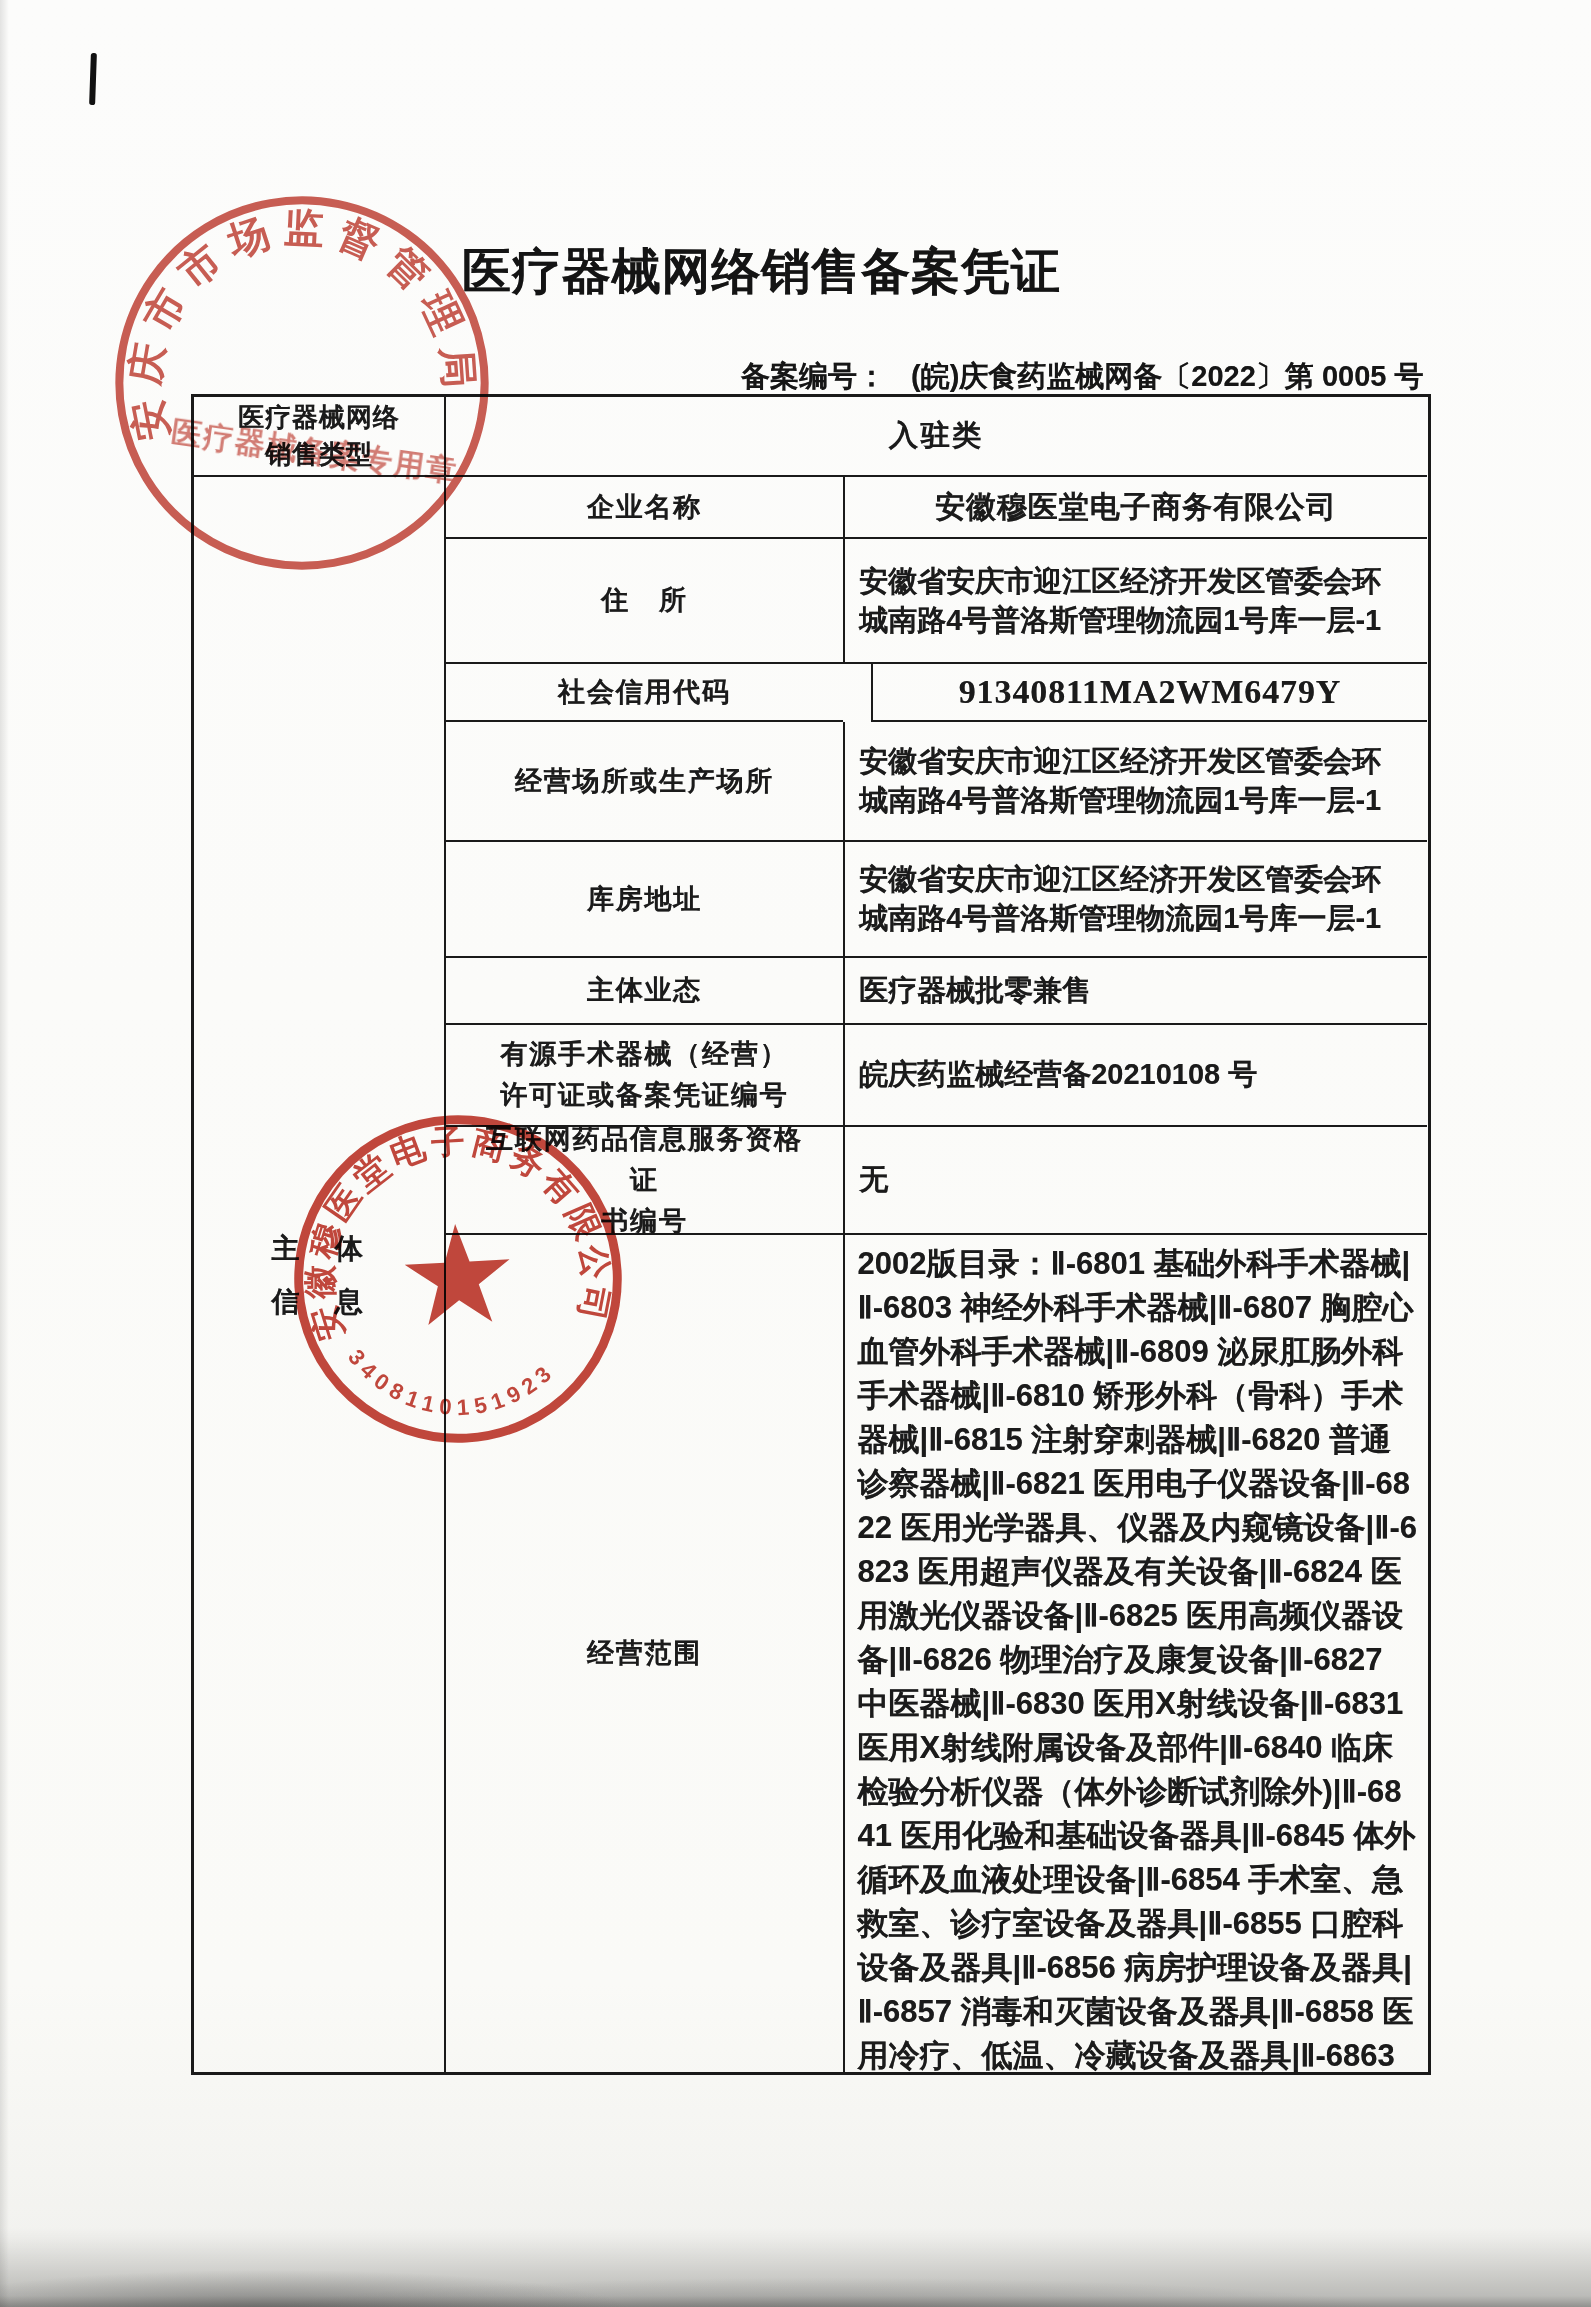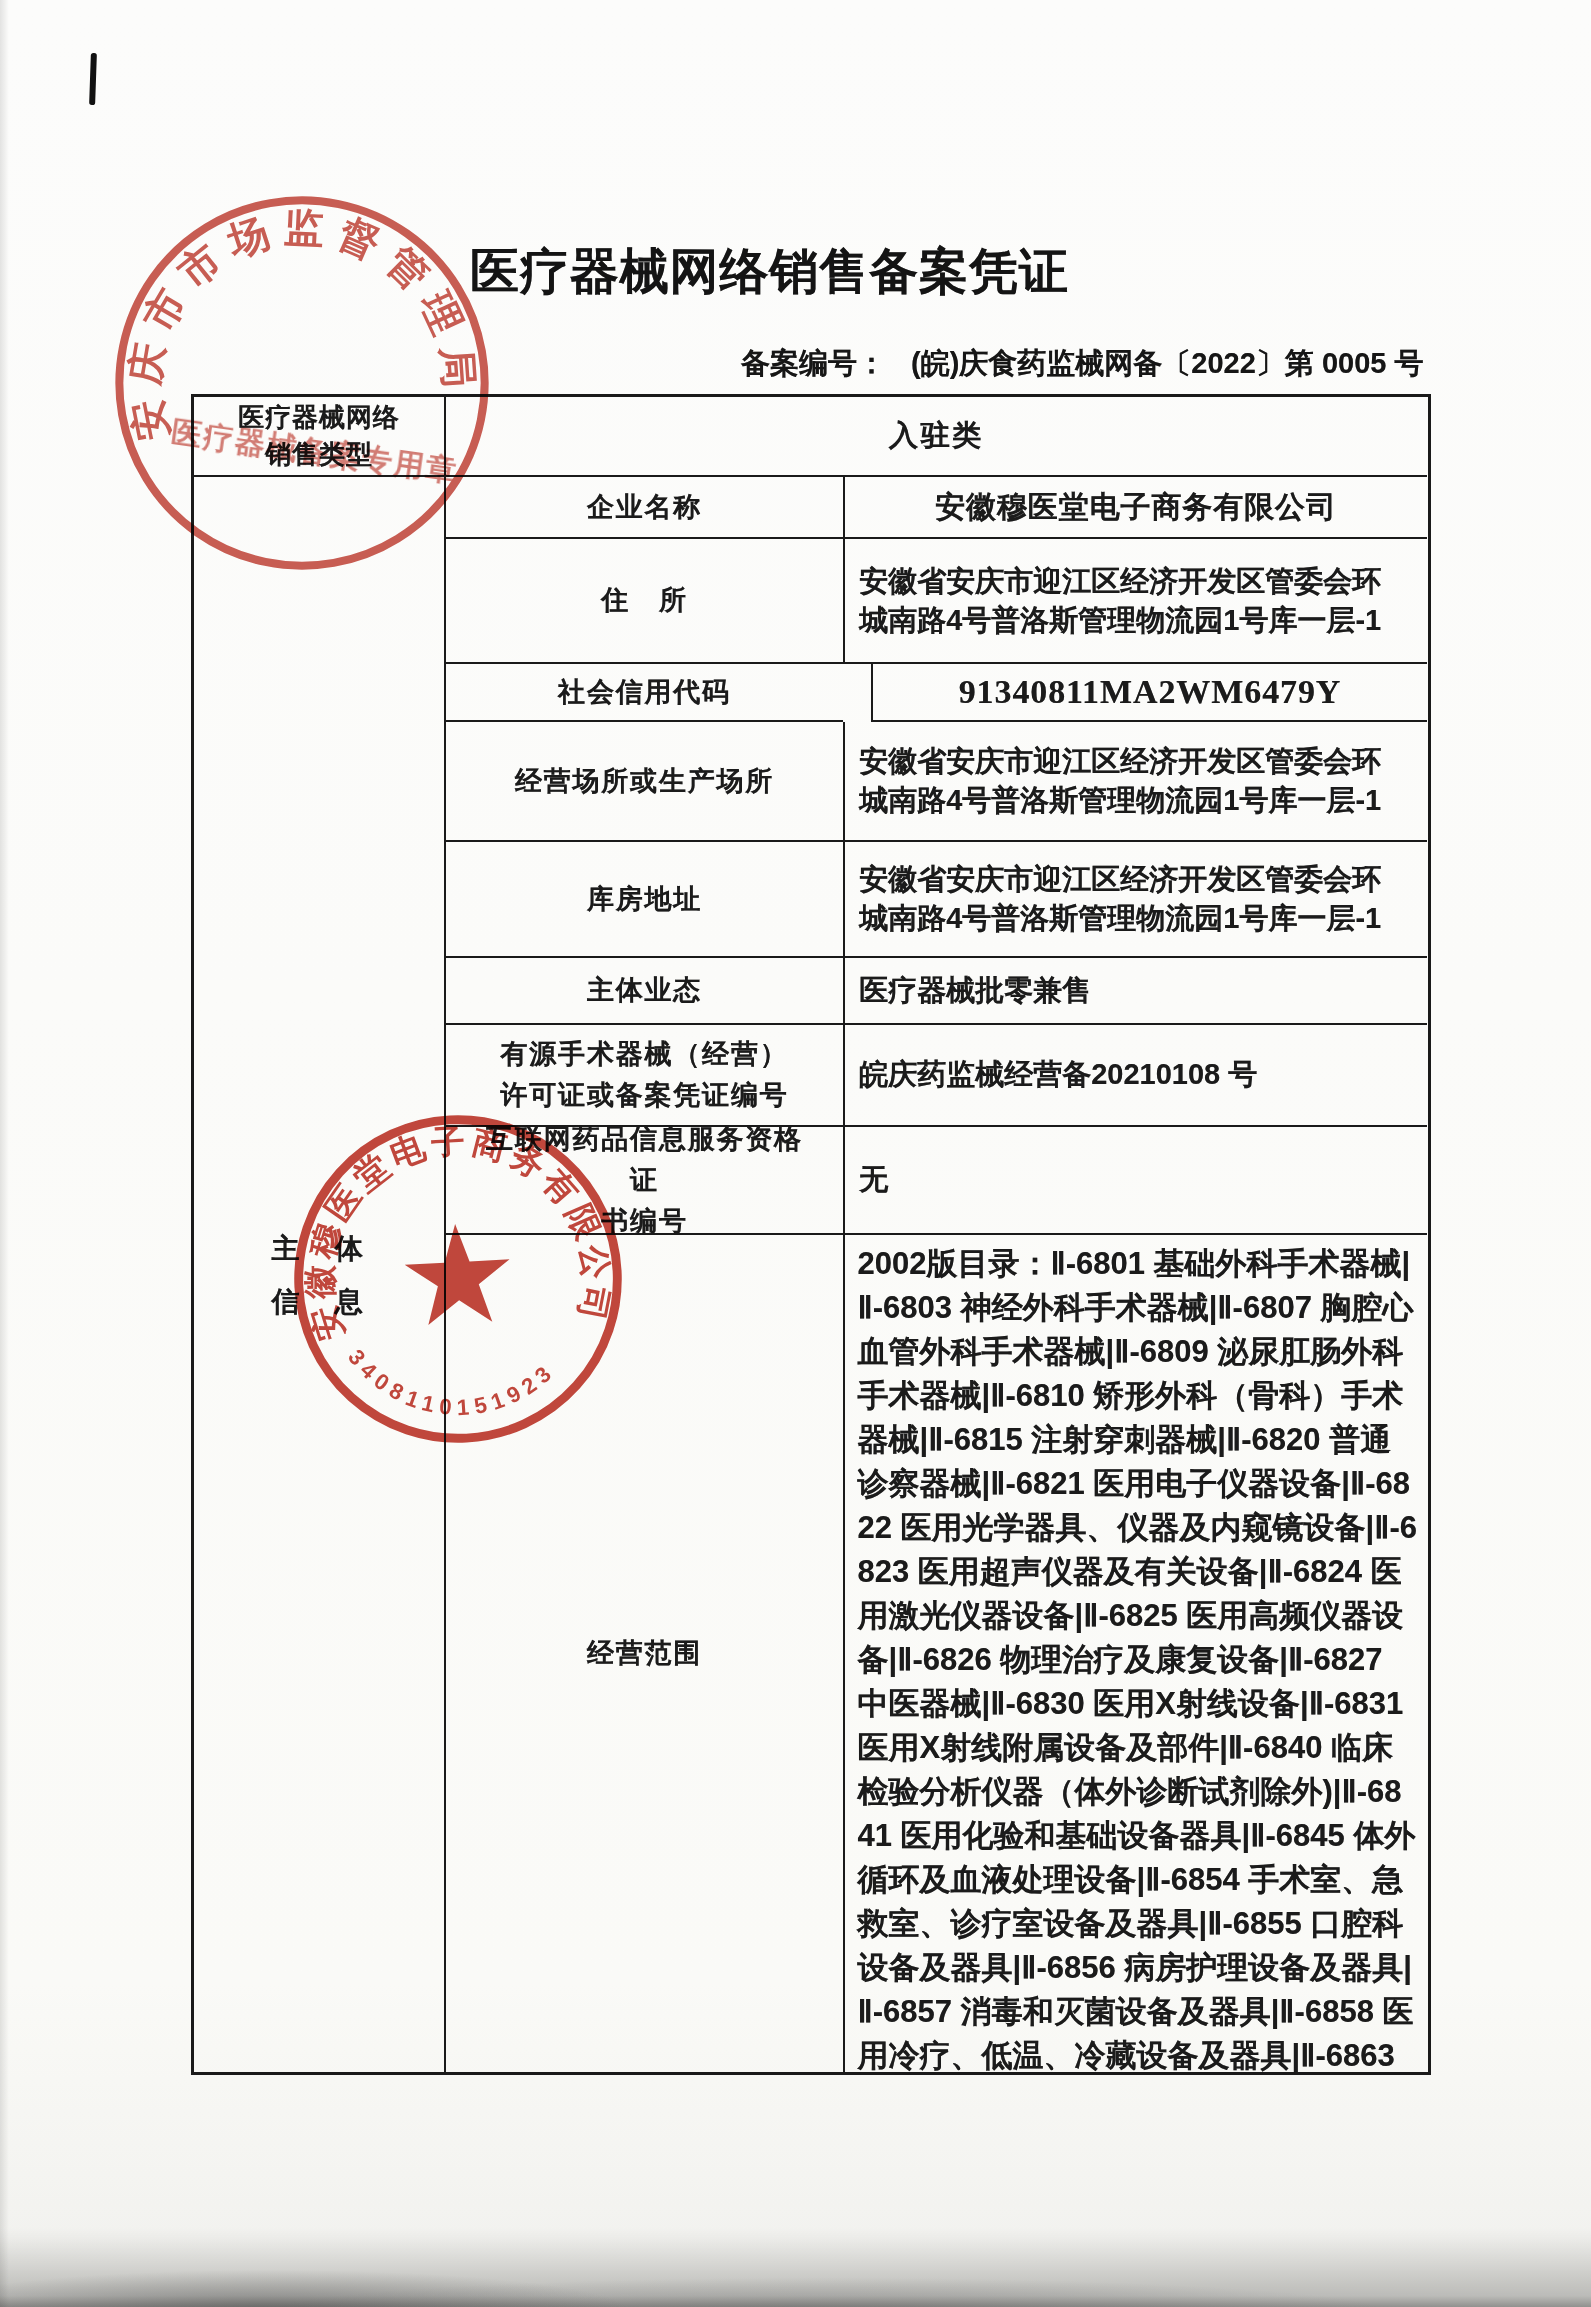--- a/index.html
+++ b/index.html
@@ -21,25 +21,25 @@
   .txt{ text-shadow:0 0 0.6px rgba(25,25,25,.55); }
 
   
   .tick{position:absolute;left:90px;top:53px;width:6.2px;height:52px;background:#111;
         border-radius:2.7px;transform:rotate(2deg);}
 
   
   .title{
     position:absolute;left:462px;top:239px;width:598px;height:62px;
     font-size:49px;font-weight:900;letter-spacing:0.9px;white-space:nowrap;
-    text-align:center;color:#141414;margin-left:8px;
+    text-align:center;color:#141414;
   }
   
   .recno{
-    position:absolute;left:741px;top:344px;width:712px;height:36px;
+    position:absolute;left:741px;top:357px;width:712px;height:36px;
     font-size:29px;font-weight:bold;white-space:nowrap;color:#161616;
   }
   .recno .gap{display:inline-block;width:25px;}
 
   
   .ctable{
     position:absolute;left:191px;top:394px;width:1240px;height:1681px;
     border:3.6px solid var(--line);
     display:grid;
     grid-template-columns:252px 397px 584px;

